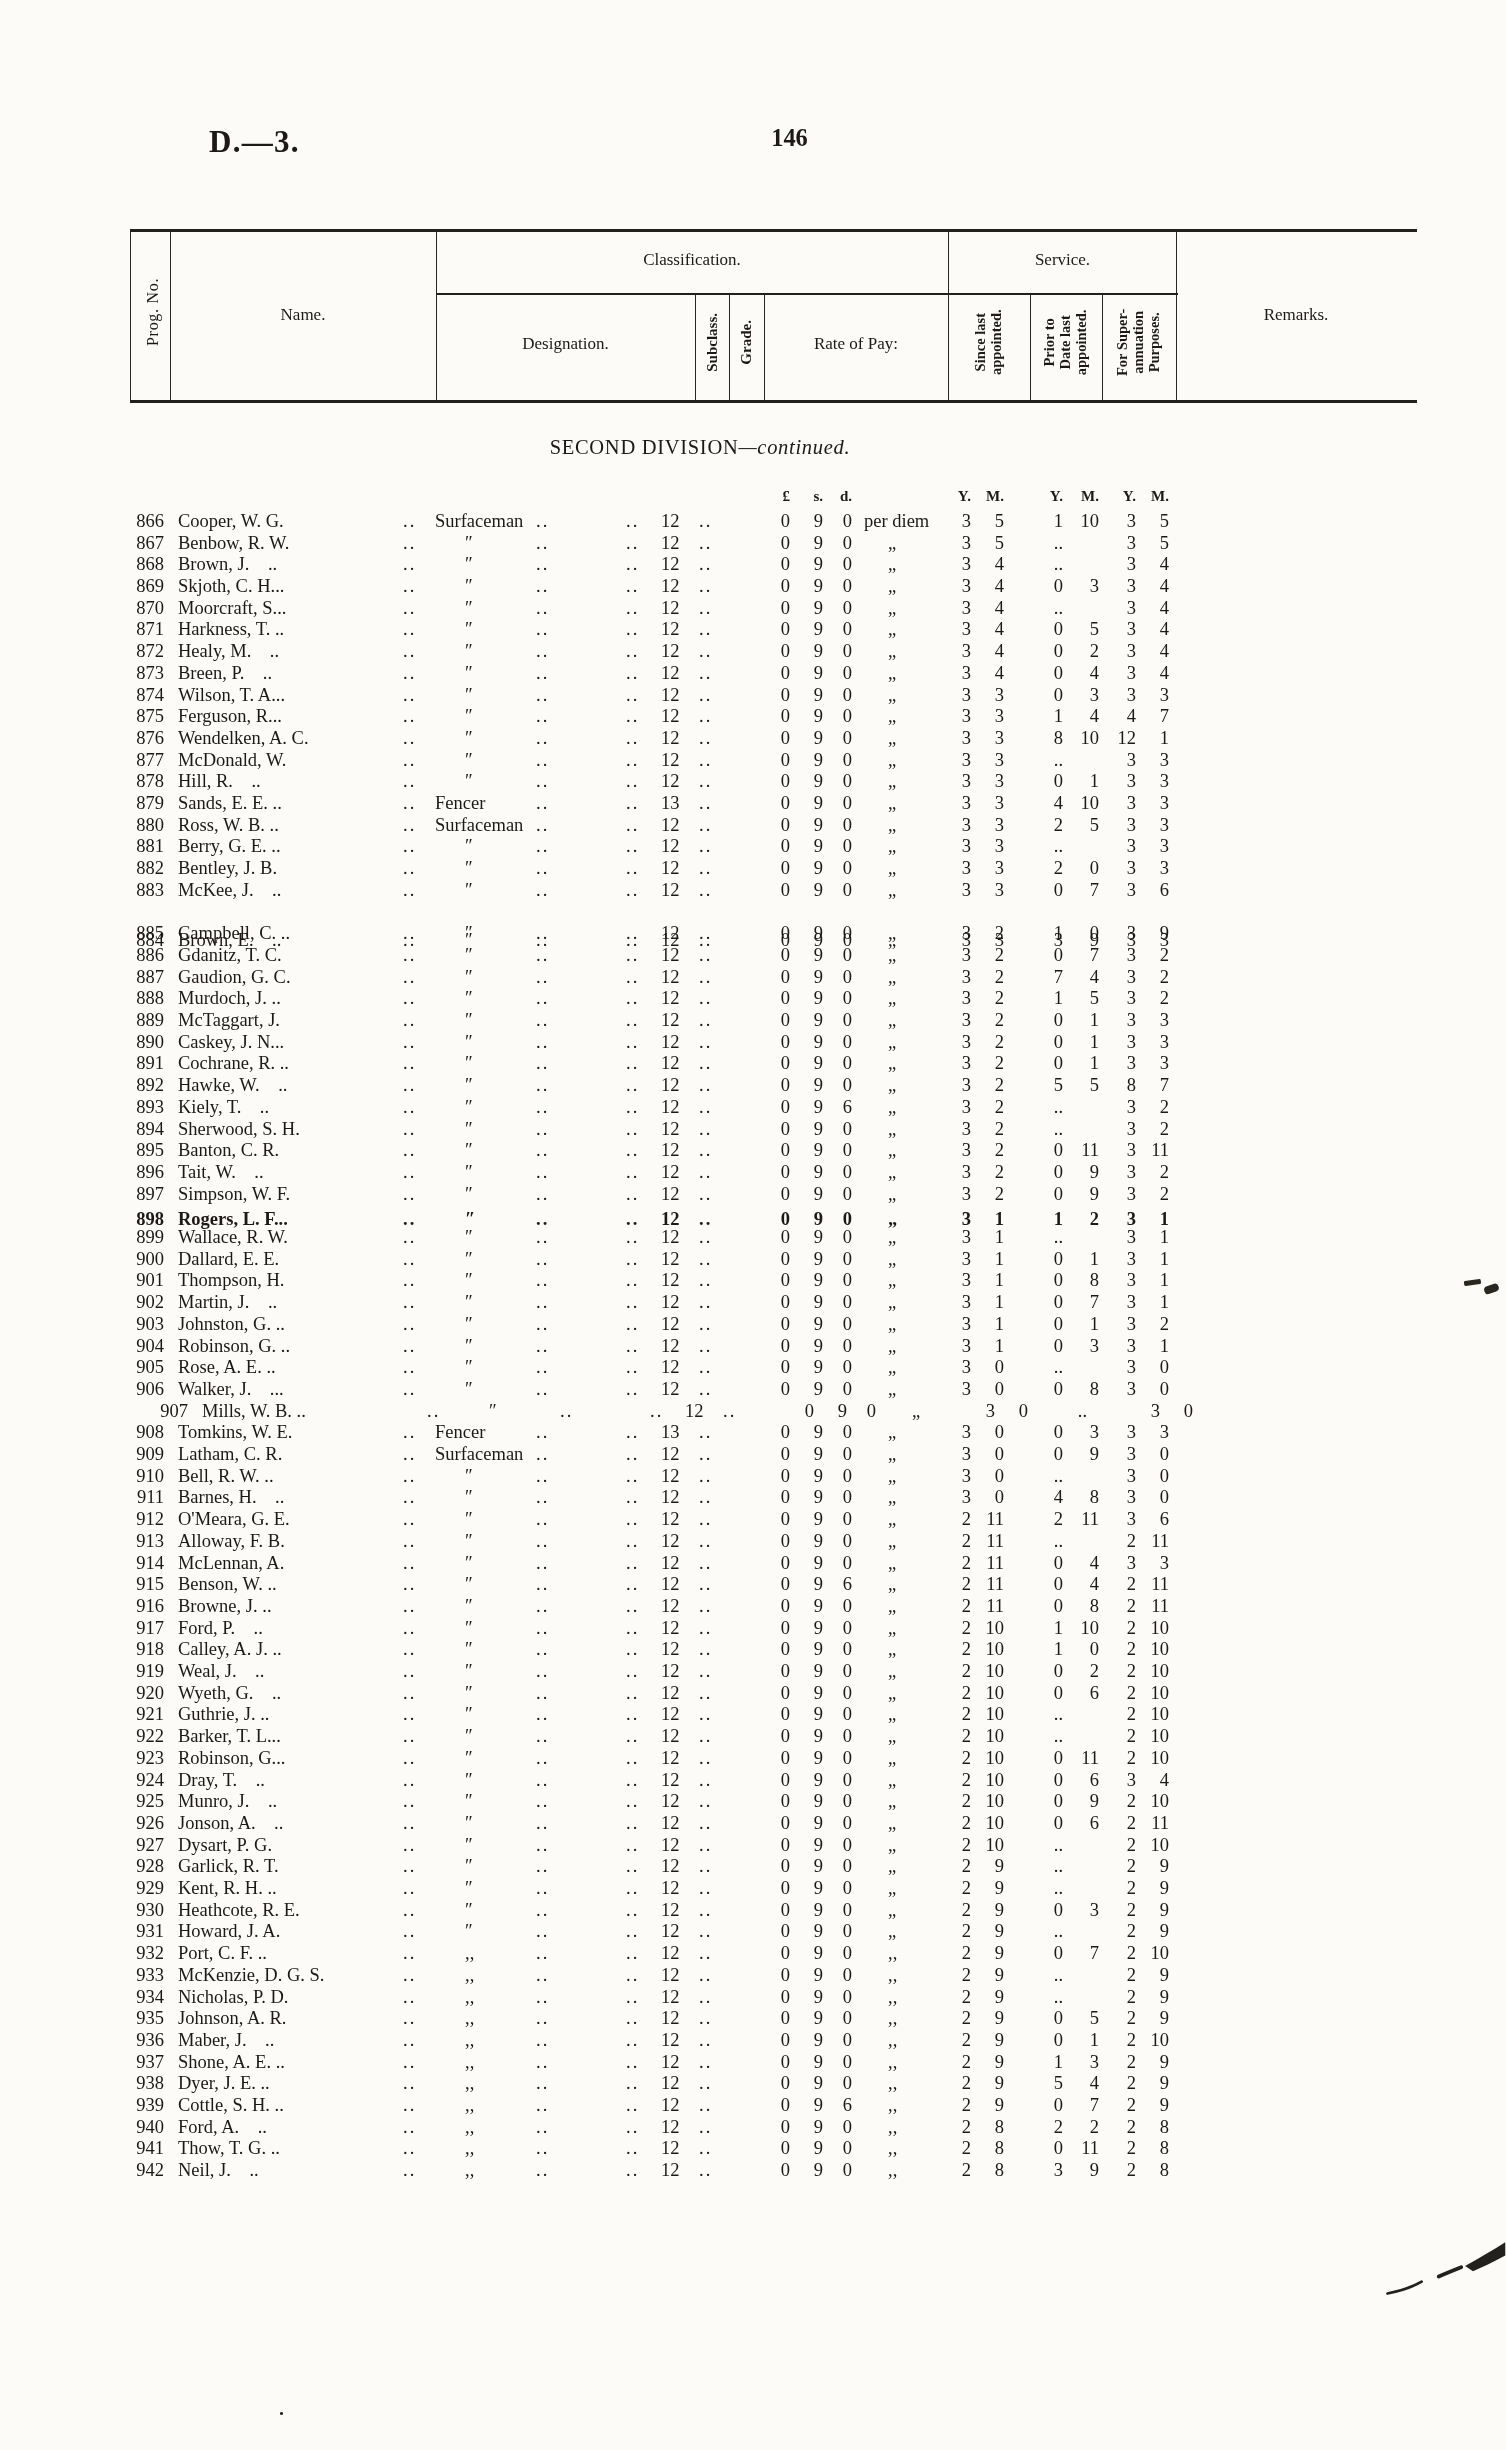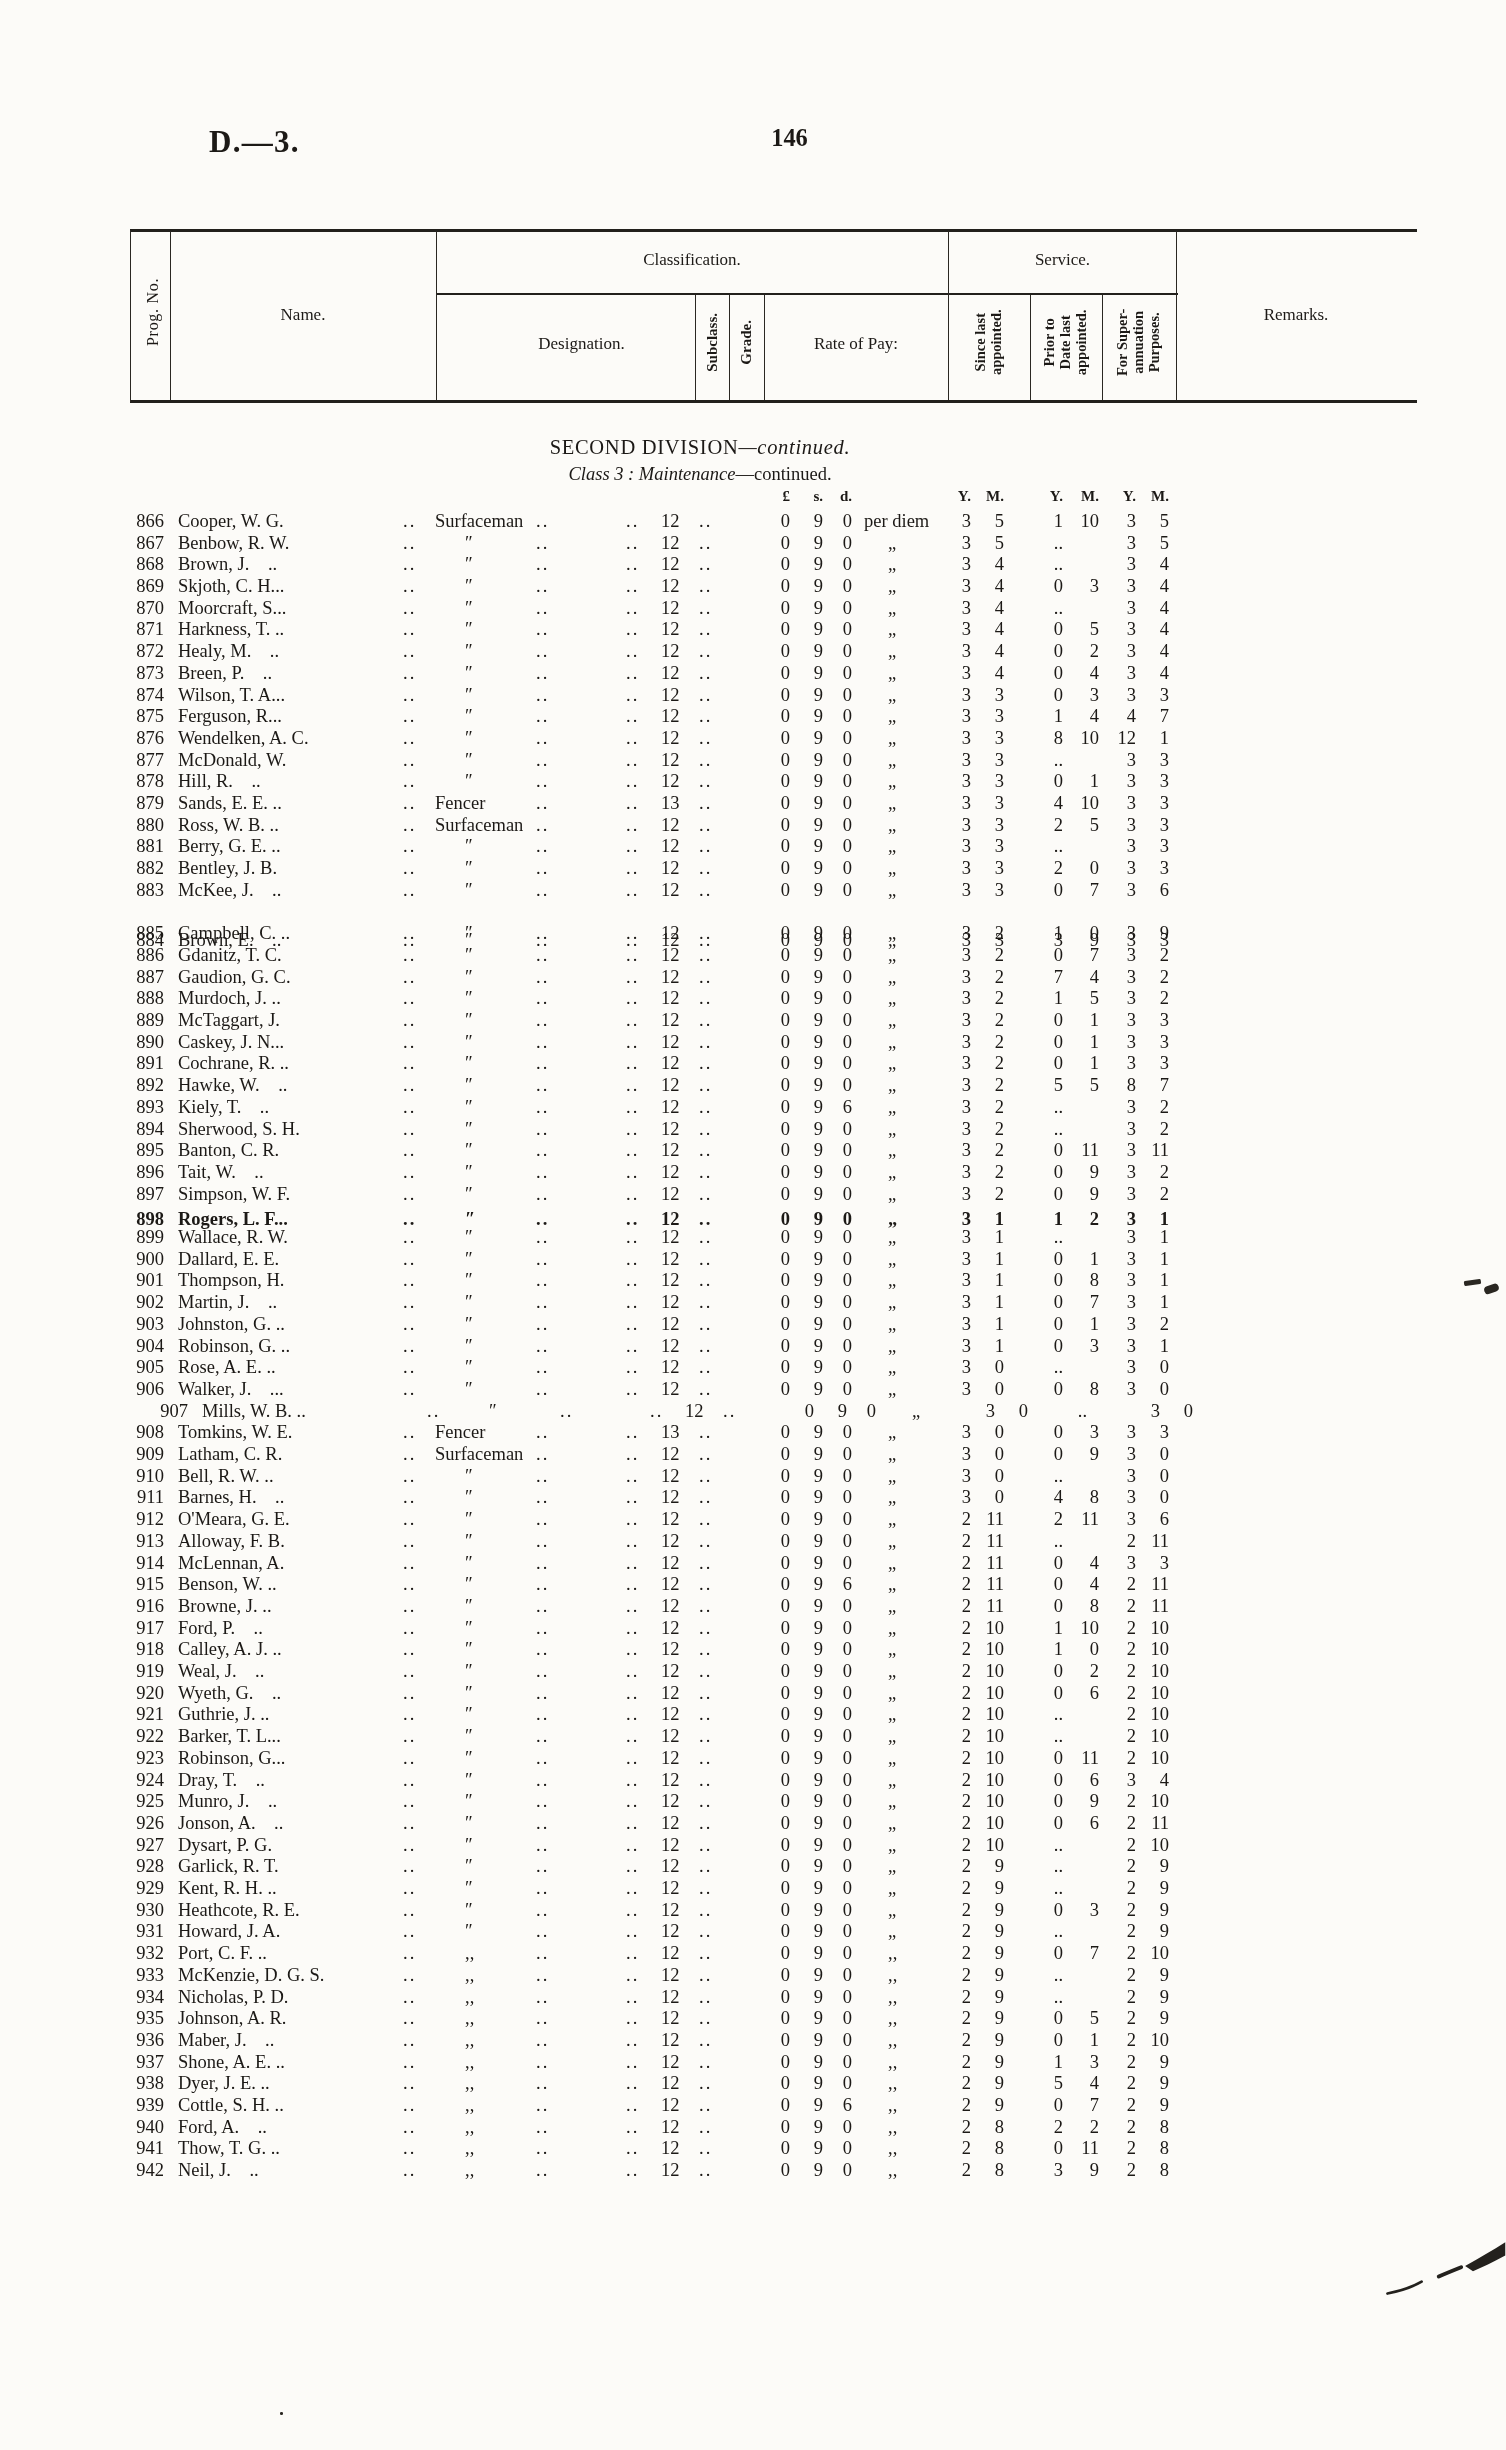--- a/index.html
+++ b/index.html
@@ -25,21 +25,21 @@
   .r-mid { left:436px; top:293px; width:742px; height:2px; }
   .v { width:1.3px; background:#2a2722; }
 
   
   .hlab { font-size:17px; }
   .rot { position:absolute; transform:rotate(-90deg); white-space:pre-line; text-align:center; line-height:1.12; }
   .h-prog { left:73px; top:303px; width:159px; font-size:16px; letter-spacing:0.7px; }
   .h-name { left:170px; top:305px; width:266px; }
   .h-class { left:436px; top:250px; width:512px; }
   .h-service { left:948px; top:250px; width:229px; }
-  .h-desig { left:436px; top:334px; width:259px;padding-left:16px; }
+  .h-desig { left:436px; top:334px; width:259px; }
   .h-sub { left:657px; top:334px; width:111px; font-size:15px; font-weight:bold; }
   .h-grade { left:691px; top:334px; width:111px; font-size:15px; font-weight:bold; }
   .h-rate { left:764px; top:334px; width:184px; }
   .h-since { left:916px; top:326px; width:145px; font-size:14.5px; font-weight:bold; }
   .h-prior { left:993px; top:318px; width:145px; font-size:14.5px; font-weight:bold; }
   .h-super { left:1066px; top:318px; width:145px; font-size:14.5px; font-weight:bold; }
   .h-remarks { left:1176px; top:305px; width:240px; }
 
   
   .sec1 { left:132px; top:436px; width:1136px; text-align:center; font-size:20.5px; letter-spacing:0.7px; }
@@ -116,21 +116,20 @@
 appointed.</div>
   <div class="rot h-prior">Prior to
 Date last
 appointed.</div>
   <div class="rot h-super">For Super-
 annuation
 Purposes.</div>
   <div class="abs h-remarks hlab center">Remarks.</div>
 
   <div class="abs sec1"><span>SECOND DIVISION</span><i>—continued.</i></div>
-  <div class="abs sec2"><i>Class 3 :  Maintenance</i><b style="font-weight:normal;">—continued.</b></div>
 
   <span class="unit u-L">£</span>
   <span class="unit u-s">s.</span>
   <span class="unit u-d">d.</span>
   <span class="unit u-y1">Y.</span>
   <span class="unit u-m1">M.</span>
   <span class="unit u-y2">Y.</span>
   <span class="unit u-m2">M.</span>
   <span class="unit u-y3">Y.</span>
   <span class="unit u-m3">M.</span>

